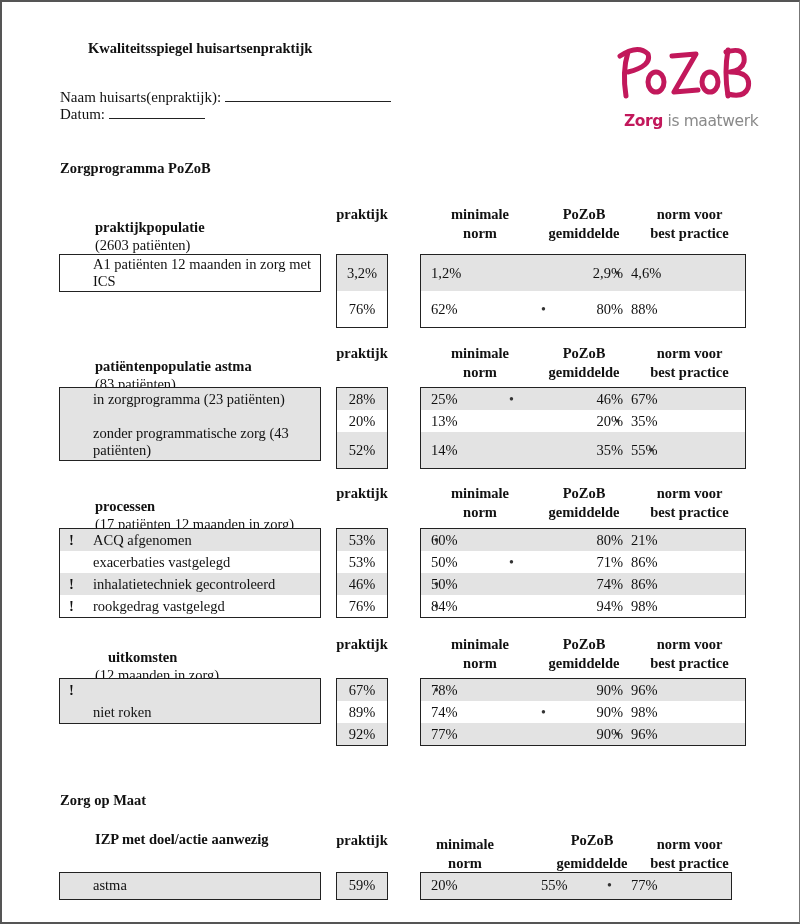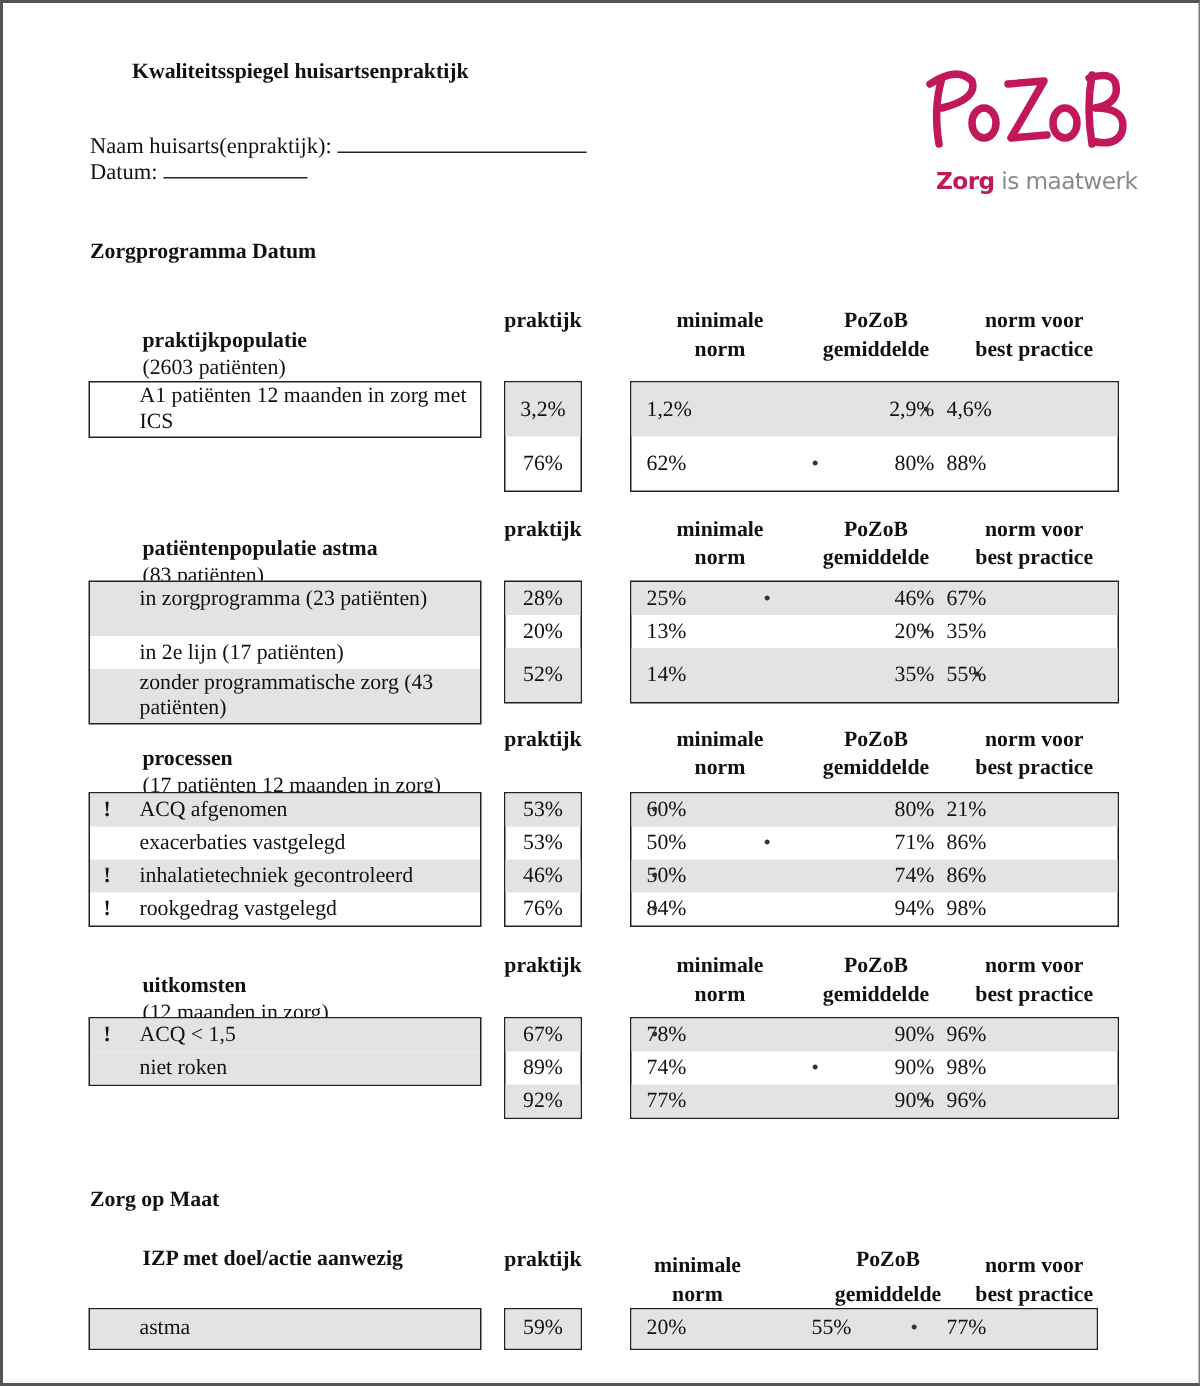--- a/index.html
+++ b/index.html
@@ -103,21 +103,21 @@
 
         <path d="M114 8 Q110 30 114 54"></path>
         <path d="M112 10 Q132 4 130 20 Q128 28 116 30 Q138 30 134 46 Q130 56 114 52"></path>
       </g>
     </svg>
     <div class="logo-tagline">
       <span class="accent">Zorg</span><span> is maatwerk</span>
     </div>
   </div>
 
-  <div class="section-title" style="top:158px">Zorgprogramma Datum</div>
+  <div class="section-title" style="top:158px">Zorgprogramma PoZoB</div>
 
   <div id="blocks-root">
       <div>
     <div class="blk-head-label" style="top:217px; left:93px">praktijkpopulatie</div>
     <div class="blk-head-sub" style="top:235px">(2603 patiënten)</div>
     <div class="col-head col-praktijk" style="top:203px">praktijk</div>
     <div class="col-head col-min" style="top:203px">
       <div>minimale</div>
       <div>norm</div>
     </div>
@@ -172,24 +172,20 @@
     </div>
     <div class="col-head col-best" style="top:342px">
       <div>norm voor</div>
       <div>best practice</div>
     </div>
     <div class="box lbl" style="top:385px">
           <div class="row shaded" style="height:36px">
 
       <span class="lbl-text" style="top:2.5px">in zorgprogramma (23 patiënten)</span>
     </div>
-          <div class="row" style="height:22px">
-
-      <span class="lbl-text" style="top:2.5px">in 2e lijn (17 patiënten)</span>
-    </div>
           <div class="row shaded" style="height:36px">
 
       <span class="lbl-text" style="top:1px">zonder programmatische zorg (43 patiënten)</span>
     </div>
         </div>
     <div class="box prk" style="top:385px">
           <div class="row shaded" style="height:22px">
       <span class="prk-text" style="top:2.5px">28%</span>
     </div>
           <div class="row" style="height:22px">
@@ -289,39 +285,38 @@
     </div>
           <div class="row" style="height:22px">
       <span class="v min" style="top:2.5px">84%</span>
       <span class="v avg" style="top:2.5px">94%</span>
       <span class="v best" style="top:2.5px">98%</span>
       <span class="dot pos-before-min" style="top:2.5px">•</span>
     </div>
         </div>
       </div>
       <div>
-    <div class="blk-head-label" style="top:647px; left:93px">uitkomsten</div>
+    <div class="blk-head-label" style="top:647px; left:106px">uitkomsten</div>
     <div class="blk-head-sub" style="top:665px">(12 maanden in zorg)</div>
     <div class="col-head col-praktijk" style="top:633px">praktijk</div>
     <div class="col-head col-min" style="top:633px">
       <div>minimale</div>
       <div>norm</div>
     </div>
     <div class="col-head col-avg" style="top:633px">
       <div>PoZoB</div>
       <div>gemiddelde</div>
     </div>
     <div class="col-head col-best" style="top:633px">
       <div>norm voor</div>
       <div>best practice</div>
     </div>
     <div class="box lbl" style="top:676px">
           <div class="row shaded" style="height:22px">
       <span class="bang" style="top:2.5px">!</span>
-      <span class="lbl-text" style="top:2.5px">ACQ &lt; 1,5</span>
     </div>
           <div class="row shaded" style="height:22px">
 
       <span class="lbl-text" style="top:2.5px">niet roken</span>
     </div>
         </div>
     <div class="box prk" style="top:676px">
           <div class="row shaded" style="height:22px">
       <span class="prk-text" style="top:2.5px">67%</span>
     </div>

